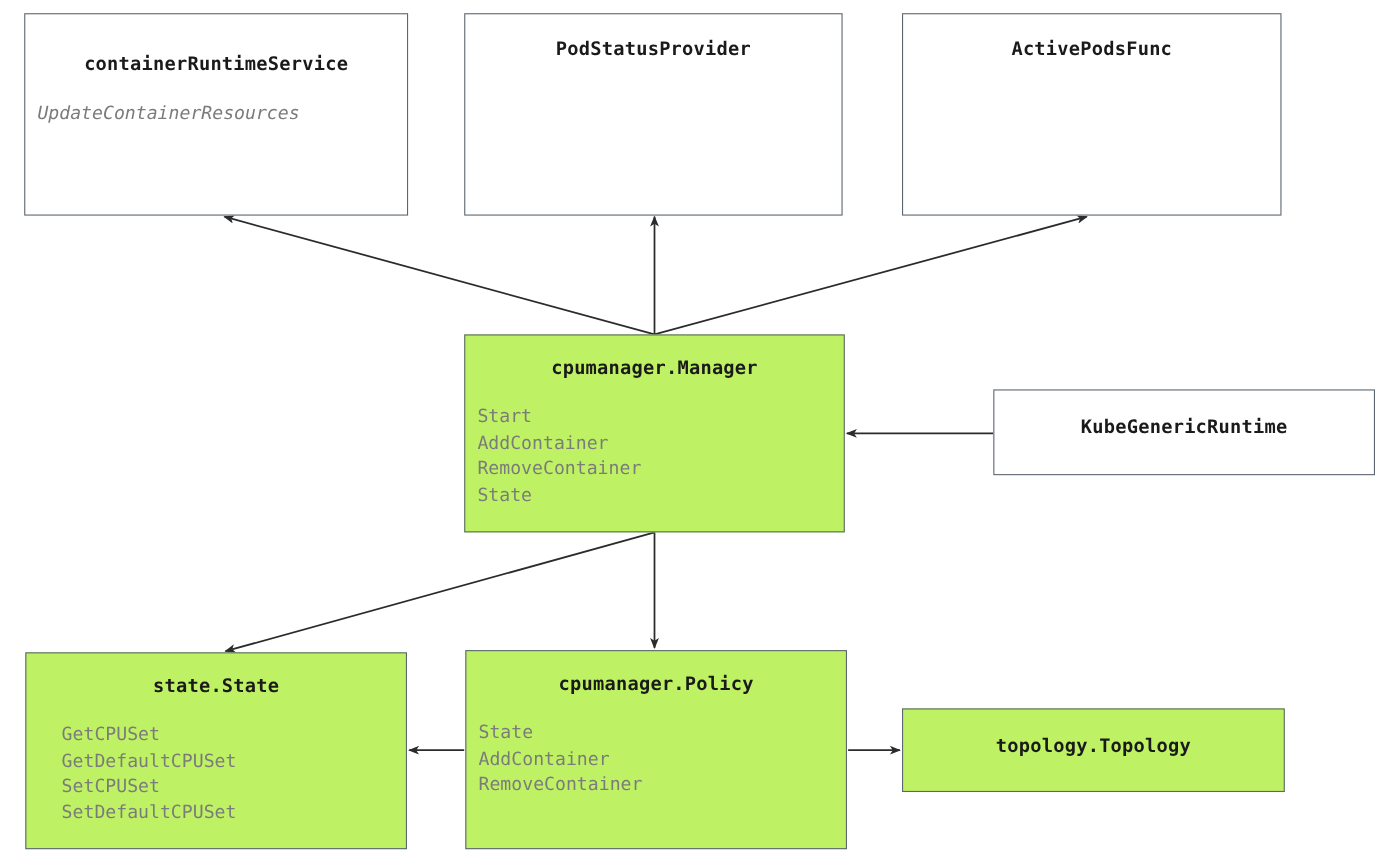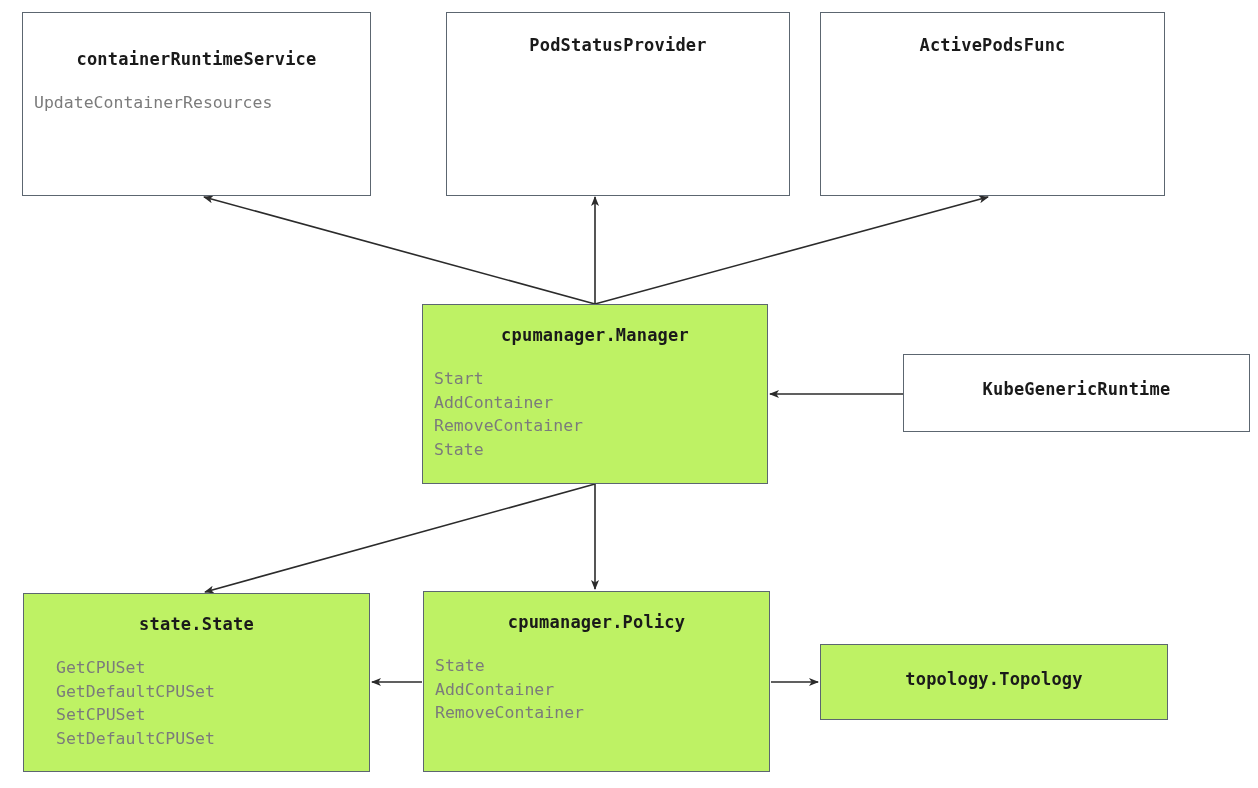--- a/index.html
+++ b/index.html
@@ -68,23 +68,23 @@
         <line x1="903" y1="394" x2="770" y2="394" stroke="#2b2b2b" stroke-width="1.6" marker-end="url(#arrowhead)"></line>
         <line x1="595" y1="484" x2="205" y2="592" stroke="#2b2b2b" stroke-width="1.6" marker-end="url(#arrowhead)"></line>
         <line x1="595" y1="484" x2="595" y2="589" stroke="#2b2b2b" stroke-width="1.6" marker-end="url(#arrowhead)"></line>
         <line x1="422" y1="682" x2="372" y2="682" stroke="#2b2b2b" stroke-width="1.6" marker-end="url(#arrowhead)"></line>
         <line x1="771" y1="682" x2="818" y2="682" stroke="#2b2b2b" stroke-width="1.6" marker-end="url(#arrowhead)"></line>
       </g>
   </svg>
   <div id="node-layer">
       <div class="node" style="left: 22px; top: 12px; width: 349px; height: 184px;">
         <div class="node-title" style="margin-top: 36px;">containerRuntimeService</div>
-        <div class="node-members" style="margin-top: 22px; padding-left: 11px;"><div class="member-line">UpdateContainerResources</div></div>
+        <div class="node-members" style="margin-top: 22px; padding-left: 11px; font-style: italic;"><div class="member-line">UpdateContainerResources</div></div>
       </div>
-      <div class="node" style="left: 446px; top: 12px; width: 344px; height: 184px;">
+      <div class="node" style="left: 422px; top: 12px; width: 344px; height: 184px;">
         <div class="node-title" style="margin-top: 22px;">PodStatusProvider</div>
       </div>
       <div class="node" style="left: 820px; top: 12px; width: 345px; height: 184px;">
         <div class="node-title" style="margin-top: 22px;">ActivePodsFunc</div>
       </div>
       <div class="node filled" style="left: 422px; top: 304px; width: 346px; height: 180px;">
         <div class="node-title" style="margin-top: 20px;">cpumanager.Manager</div>
         <div class="node-members" style="margin-top: 22px; padding-left: 11px;"><div class="member-line">Start</div><div class="member-line">AddContainer</div><div class="member-line">RemoveContainer</div><div class="member-line">State</div></div>
       </div>
       <div class="node" style="left: 903px; top: 354px; width: 347px; height: 78px;">

